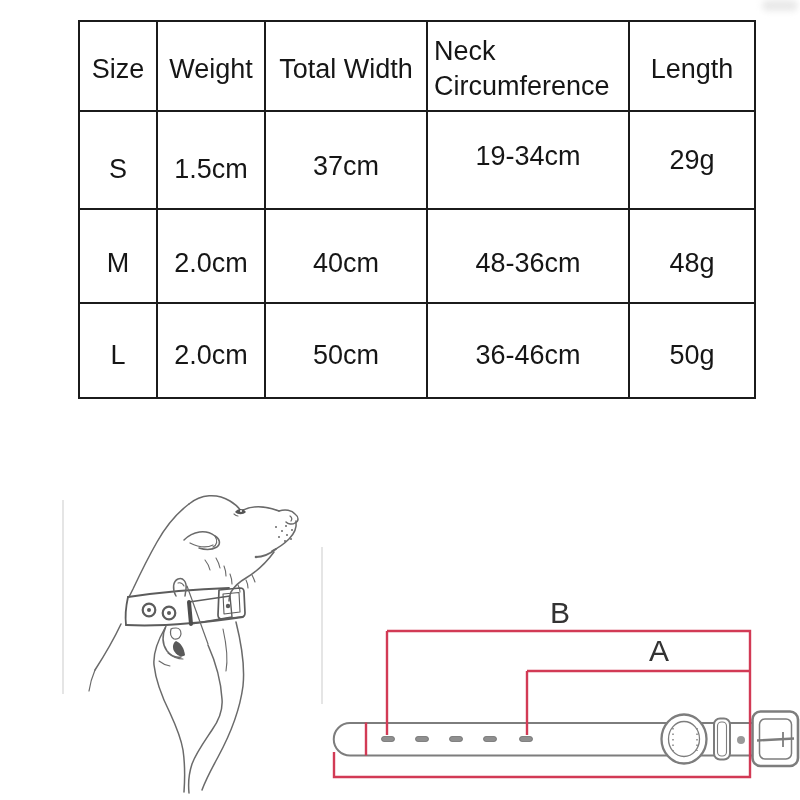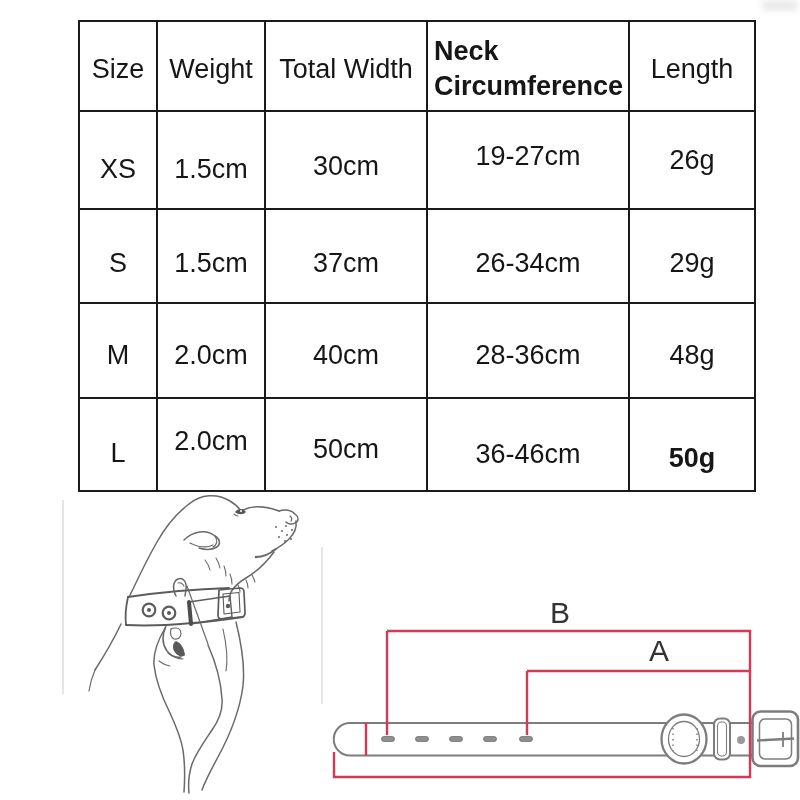--- a/index.html
+++ b/index.html
@@ -26,21 +26,21 @@
     font-size: 27px;
     font-weight: normal;
     color: #161616;
   }
   table.size-table thead tr { height: 90px; }
   table.size-table tbody tr:nth-child(1) { height: 98px; }
   table.size-table tbody tr:nth-child(2) { height: 94px; }
   table.size-table tbody tr:nth-child(3) { height: 95px; }
   table.size-table tbody tr:nth-child(4) { height: 93px; }
   .cv { display: inline-block; }
-  th:nth-child(4) .cv { max-width: 188px; text-align: left; line-height: 1.3; font-weight: bold; }
+  th:nth-child(4) .cv { max-width: 188px; text-align: left; line-height: 1.3; }
   thead .cv { transform: translateY(3px); }
   tbody tr:nth-child(1) td:nth-child(1) .cv,
   tbody tr:nth-child(1) td:nth-child(2) .cv { transform: translateY(9px); }
   tbody tr:nth-child(1) td:nth-child(3) .cv { transform: translateY(6px); }
   tbody tr:nth-child(1) td:nth-child(4) .cv { transform: translateY(-4px); }
   tbody tr:nth-child(2) td .cv { transform: translateY(7px); }
   tbody tr:nth-child(3) td .cv { transform: translateY(5px); }
   tbody tr:nth-child(4) td:nth-child(1) .cv { transform: translateY(9px); }
   tbody tr:nth-child(4) td:nth-child(2) .cv { transform: translateY(-3px); }
   tbody tr:nth-child(4) td:nth-child(3) .cv { transform: translateY(5px); text-align: center; }
@@ -76,38 +76,31 @@
       <tr>
         <th><span class="cv">Size</span></th>
         <th><span class="cv">Weight</span></th>
         <th><span class="cv">Total Width</span></th>
         <th><span class="cv">Neck Circumference</span></th>
         <th><span class="cv">Length</span></th>
       </tr>
     </thead>
     <tbody>
       <tr>
-        <td><span class="cv">XS</span></td>
-        <td><span class="cv">1.5cm</span></td>
-        <td><span class="cv">30cm</span></td>
-        <td><span class="cv">19-27cm</span></td>
-        <td><span class="cv">26g</span></td>
-      </tr>
-      <tr>
         <td><span class="cv">S</span></td>
         <td><span class="cv">1.5cm</span></td>
         <td><span class="cv">37cm</span></td>
-        <td><span class="cv">26-34cm</span></td>
+        <td><span class="cv">19-34cm</span></td>
         <td><span class="cv">29g</span></td>
       </tr>
       <tr>
         <td><span class="cv">M</span></td>
         <td><span class="cv">2.0cm</span></td>
         <td><span class="cv">40cm</span></td>
-        <td><span class="cv">28-36cm</span></td>
+        <td><span class="cv">48-36cm</span></td>
         <td><span class="cv">48g</span></td>
       </tr>
       <tr>
         <td><span class="cv">L</span></td>
         <td><span class="cv">2.0cm</span></td>
         <td><span class="cv">50cm</span></td>
         <td><span class="cv">36-46cm</span></td>
         <td><span class="cv">50g</span></td>
       </tr>
     </tbody>

